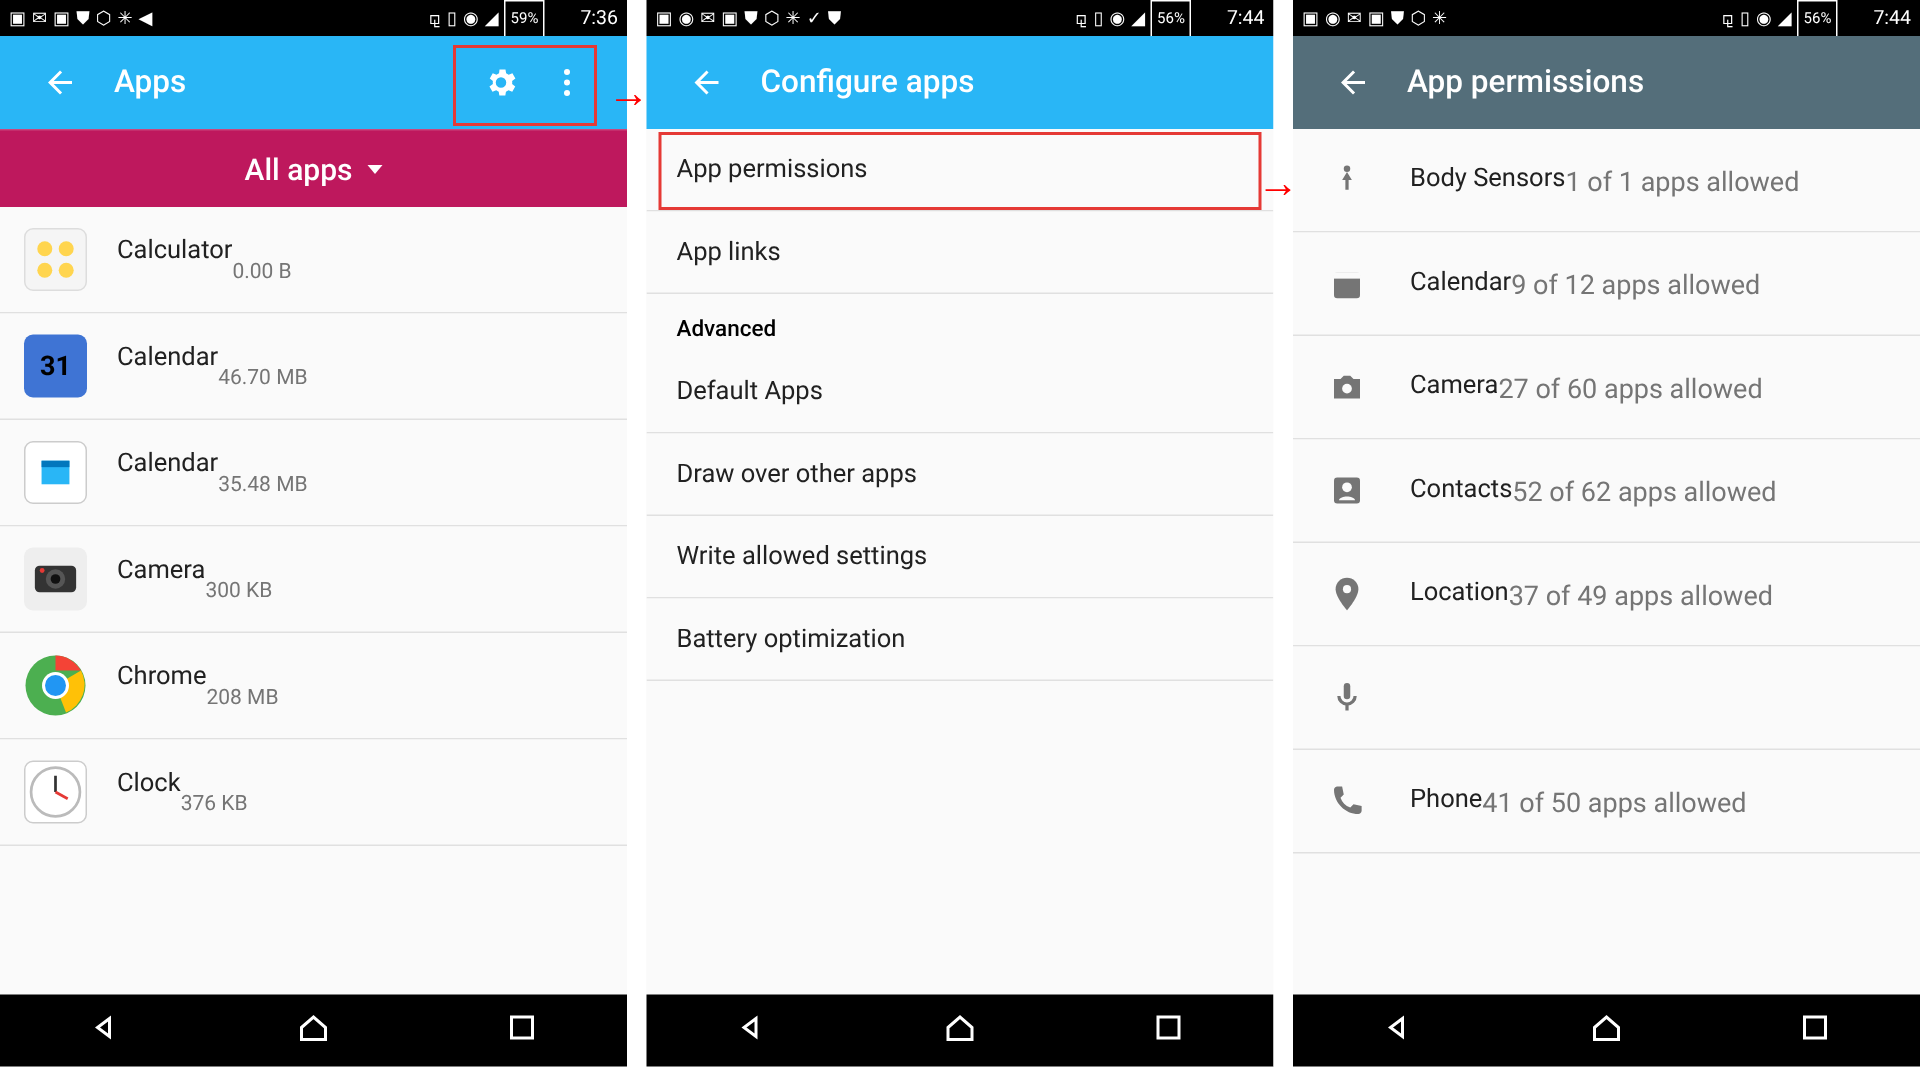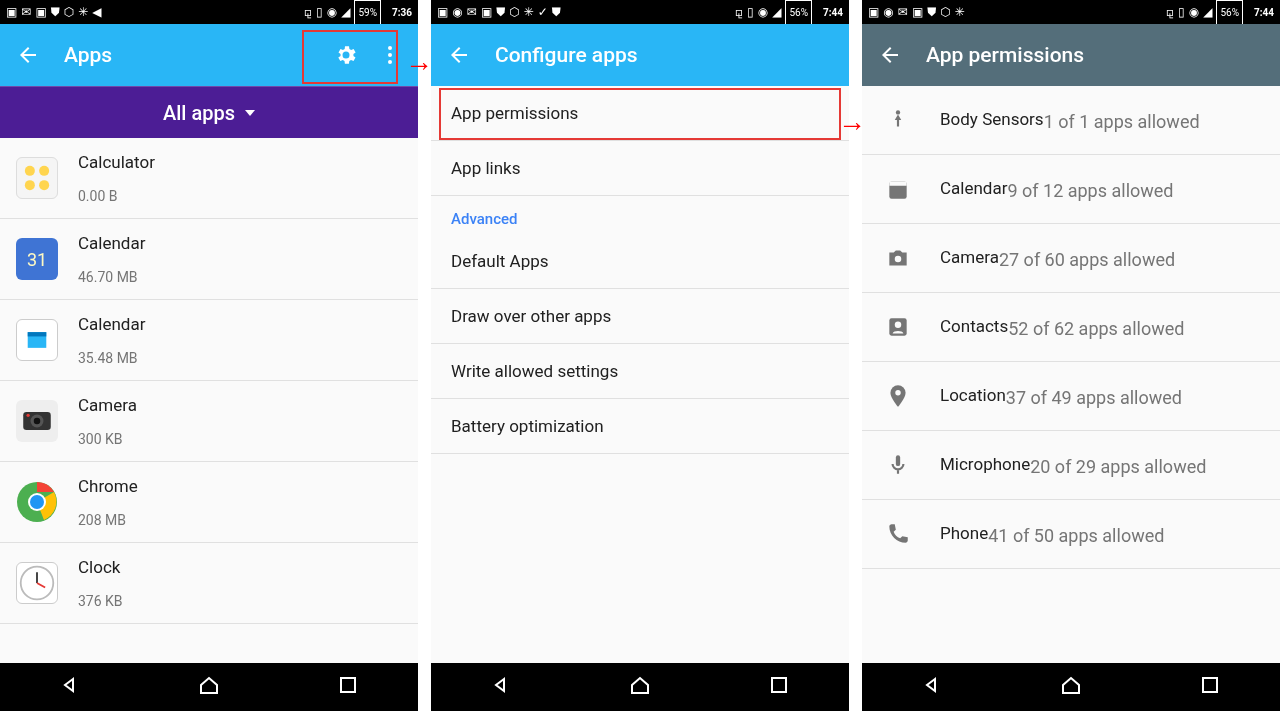--- a/index.html
+++ b/index.html
@@ -37,47 +37,47 @@
     background: #000;
     color: #fff;
     display: flex;
     align-items: center;
     font-size: 12px;
     padding: 0 6px;
     justify-content: space-between;
   }
   .statusbar .left, .statusbar .right { display:flex; align-items:center; gap:4px; }
   .battery-box { display:inline-flex; align-items:center; border:1px solid #fff; padding:0 3px; font-size:10px; height:25px; }
-  .clock-txt { font-size:10px; margin-left:7px;font-weight:bold; }
+  .clock-txt { font-size:13px; margin-left:20px; }
 
   
   .actionbar {
     height: 62px;
     background: #29b6f6;
     color: #fff;
     display: flex;
     align-items: center;
-    padding: 0 16px;
+    padding: 0 28px;
   }
   .actionbar.gray { background:#546e7a; }
   .actionbar .back { width:24px; height:24px; margin-right:24px; cursor:pointer; }
   .actionbar .title { font-size:21px; font-weight:500; flex:1; }
   .actionbar .icon-btn { width:24px; height:24px; margin-left:20px; cursor:pointer; }
   .actionbar svg { fill:#fff; width:24px; height:24px; }
 
   .highlight-box {
     position:absolute;
     border:2px solid #e53935;
     pointer-events:none;
     z-index:40;
   }
 
   .filterbar {
     height:52px;
-    background:#4c1d95;
+    background:#be185d;
     color:#fff;
     display:flex;
     align-items:center;
     justify-content:center;
     font-size:20px;
     font-weight:500;
     gap:10px;
     border-top:1px solid rgba(255,255,255,0.2);
   }
   .filterbar .tri { width:0; height:0; border-left:5px solid transparent; border-right:5px solid transparent; border-top:6px solid #fff; }
@@ -89,36 +89,36 @@
     padding: 14px 16px;
     border-bottom:1px solid #e0e0e0;
     background:#fafafa;
     cursor:pointer;
   }
   .row .app-icon {
     width:42px; height:42px; margin-right:20px;
     display:flex; align-items:center; justify-content:center;
     border-radius:6px;
   }
-  .row .col { display:flex; flex-direction:column; }
+  .row .col { display:flex; flex-direction:row; }
   .row .label { font-size:17px; color:#212121; }
   .row .sub { font-size:14px; color:#757575; margin-top:16px; }
 
   .cfg-row {
     padding: 17px 20px;
     font-size:17px;
     color:#212121;
     border-bottom:1px solid #e0e0e0;
     cursor:pointer;
     background:#fafafa;
   }
   .cfg-header {
     padding: 14px 20px 6px 20px;
     font-size:15px;
-    color:#3b82f6;
+    color:#000000;
     font-weight:500;
     background:#fafafa;
   }
 
   .perm-row {
     display:flex;
     align-items:center;
     padding:14px 16px;
     border-bottom:1px solid #e0e0e0;
     background:#fafafa;
@@ -134,21 +134,21 @@
     height:48px;
     background:#000;
     display:flex;
     align-items:center;
     justify-content:space-around;
   }
   .navbar svg { width:24px; height:24px; fill:none; stroke:#fff; stroke-width:2; }
 
   
   .ic-calc { background:#f5f5f5; border:1px solid #ddd; }
-  .ic-cal31 { background:#3f74d4; color:#fef9c3; font-weight:normal; font-size:18px; display:flex; align-items:center; justify-content:center; }
+  .ic-cal31 { background:#3f74d4; color:#000000; font-weight:bold; font-size:18px; display:flex; align-items:center; justify-content:center; }
   .ic-calround { background:#fff; border:1px solid #ccc; border-radius:50%; }
   .ic-cam { background:#eee; border-radius:6px; }
   .ic-chrome { border-radius:50%; }
   .ic-clock { background:#fff; border:1px solid #ccc; border-radius:50%; }
 </style>
 </head>
 <body>
 
 <div class="arrow arrow1">→</div>
 <div class="arrow arrow2">→</div>
@@ -447,24 +447,20 @@
           <span class="sub">37 of 49 apps allowed</span>
         </div>
     </div>
     <div class="perm-row">
       <div class="picon">
           <svg viewBox="0 0 24 24">
             <rect x="10" y="3" width="4" height="10" rx="2"></rect>
             <path d="M7 11a5 5 0 0 0 10 0M12 16v4" stroke="#757575" stroke-width="2" fill="none"></path>
           </svg>
         </div>
-      <div class="col">
-          <span class="label">Microphone</span>
-          <span class="sub">20 of 29 apps allowed</span>
-        </div>
     </div>
     <div class="perm-row">
       <div class="picon">
           <svg viewBox="0 0 24 24">
             <path d="M6 3c-1 0-2 1-2 2 0 8 7 15 15 15 1 0 2-1 2-2v-3l-5-1-2 2c-3-1-5-3-6-6l2-2-1-5H6z"></path>
           </svg>
         </div>
       <div class="col">
           <span class="label">Phone</span>
           <span class="sub">41 of 50 apps allowed</span>

